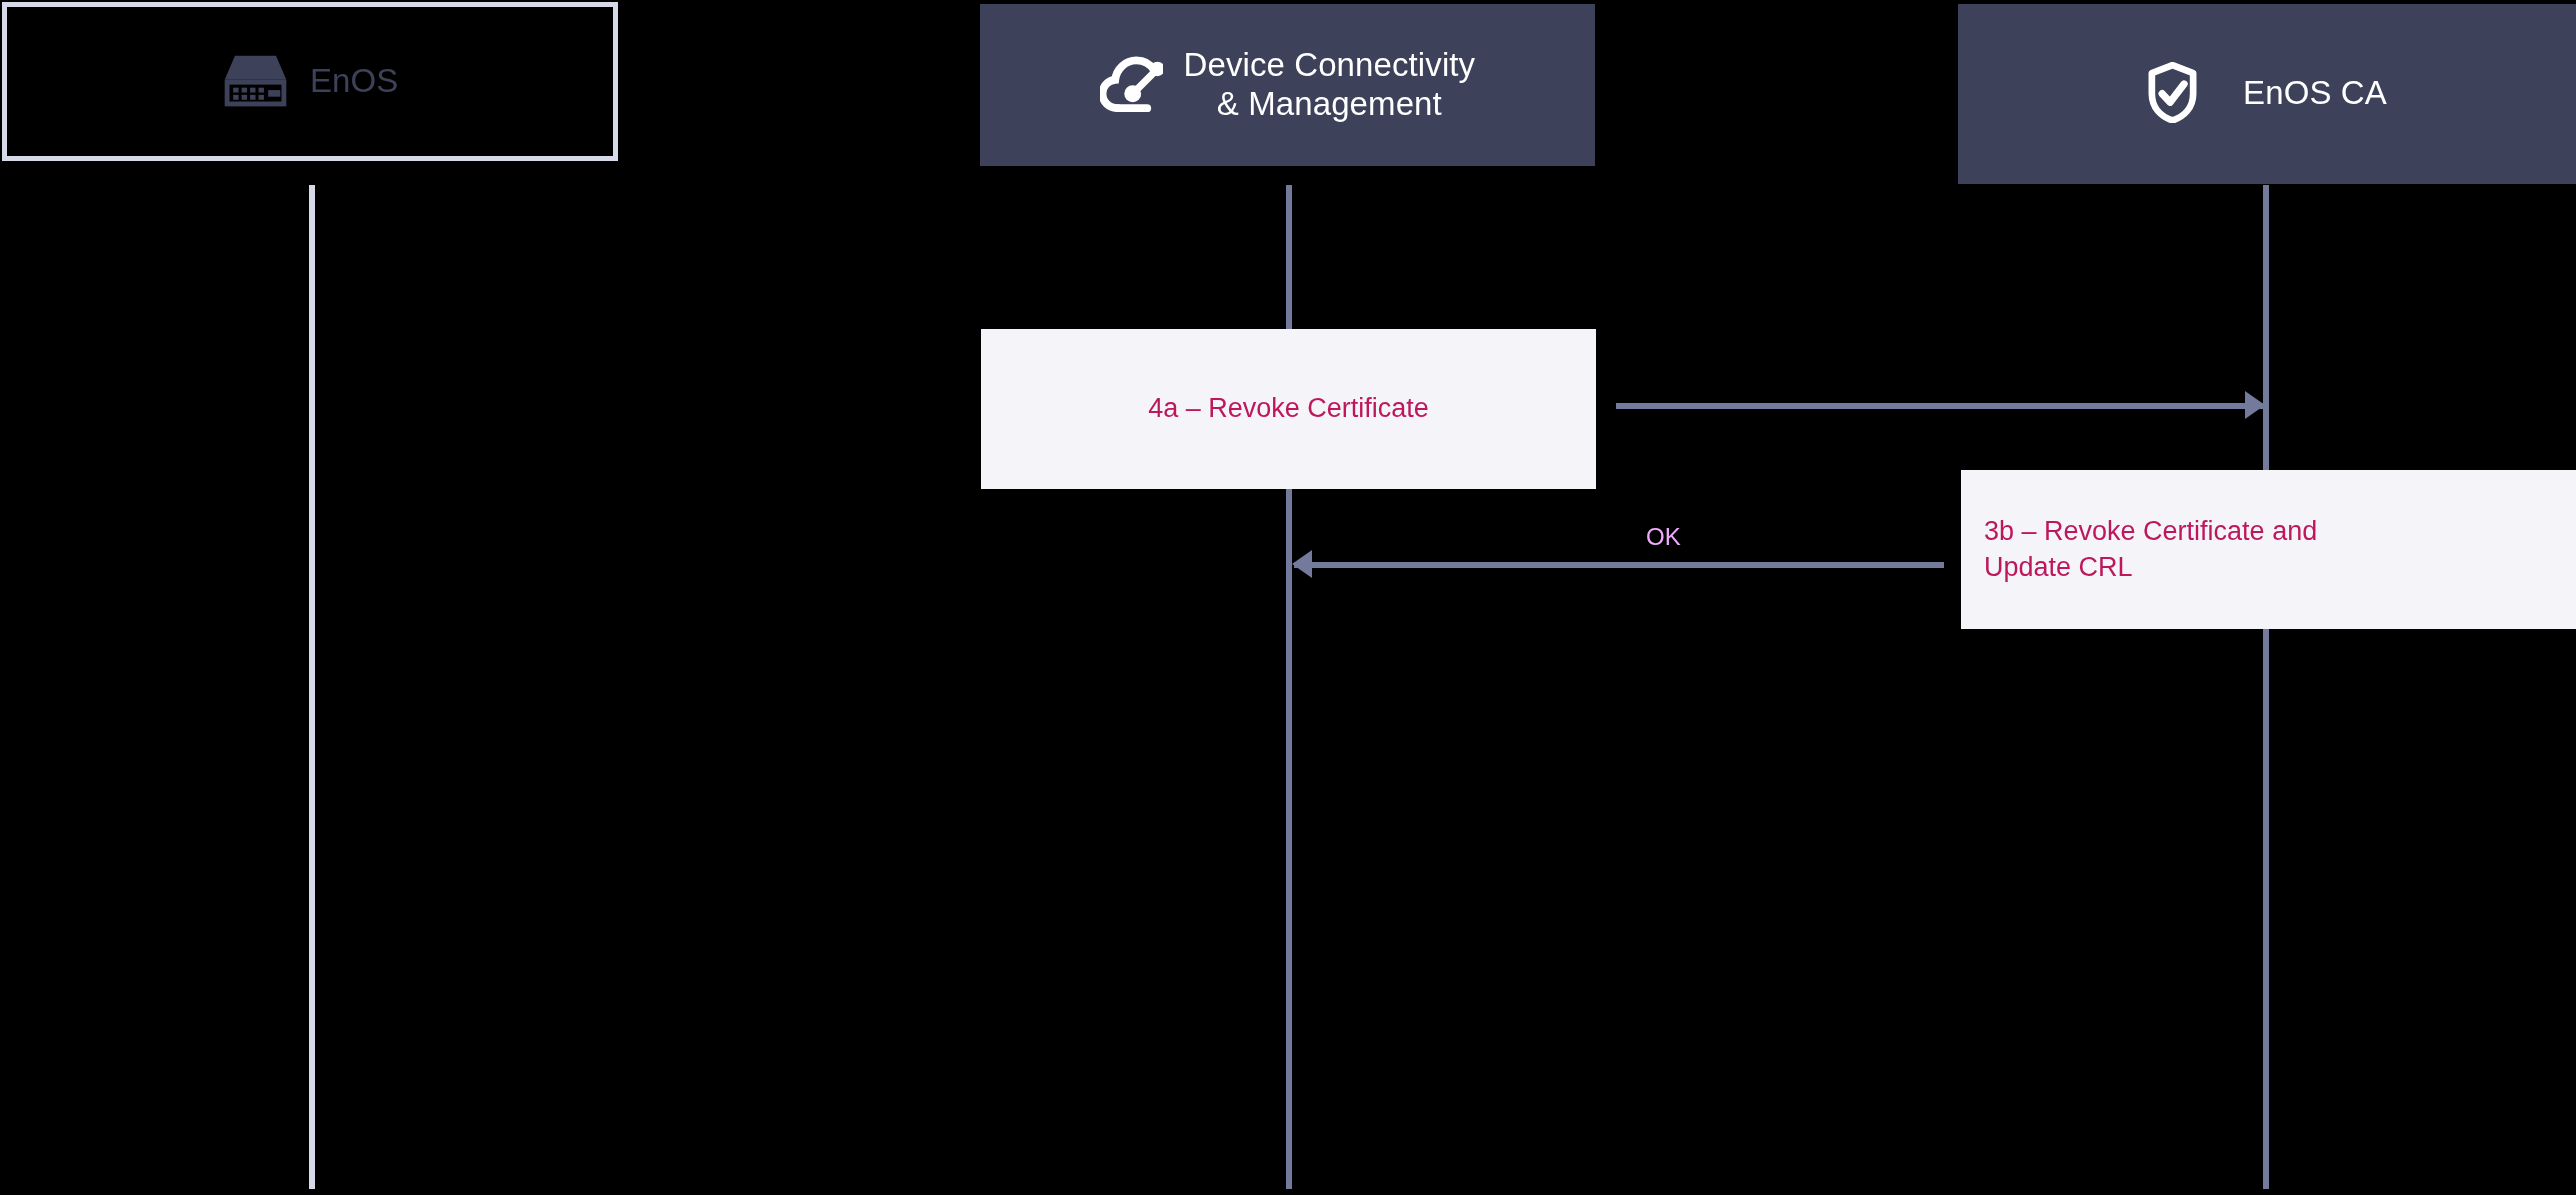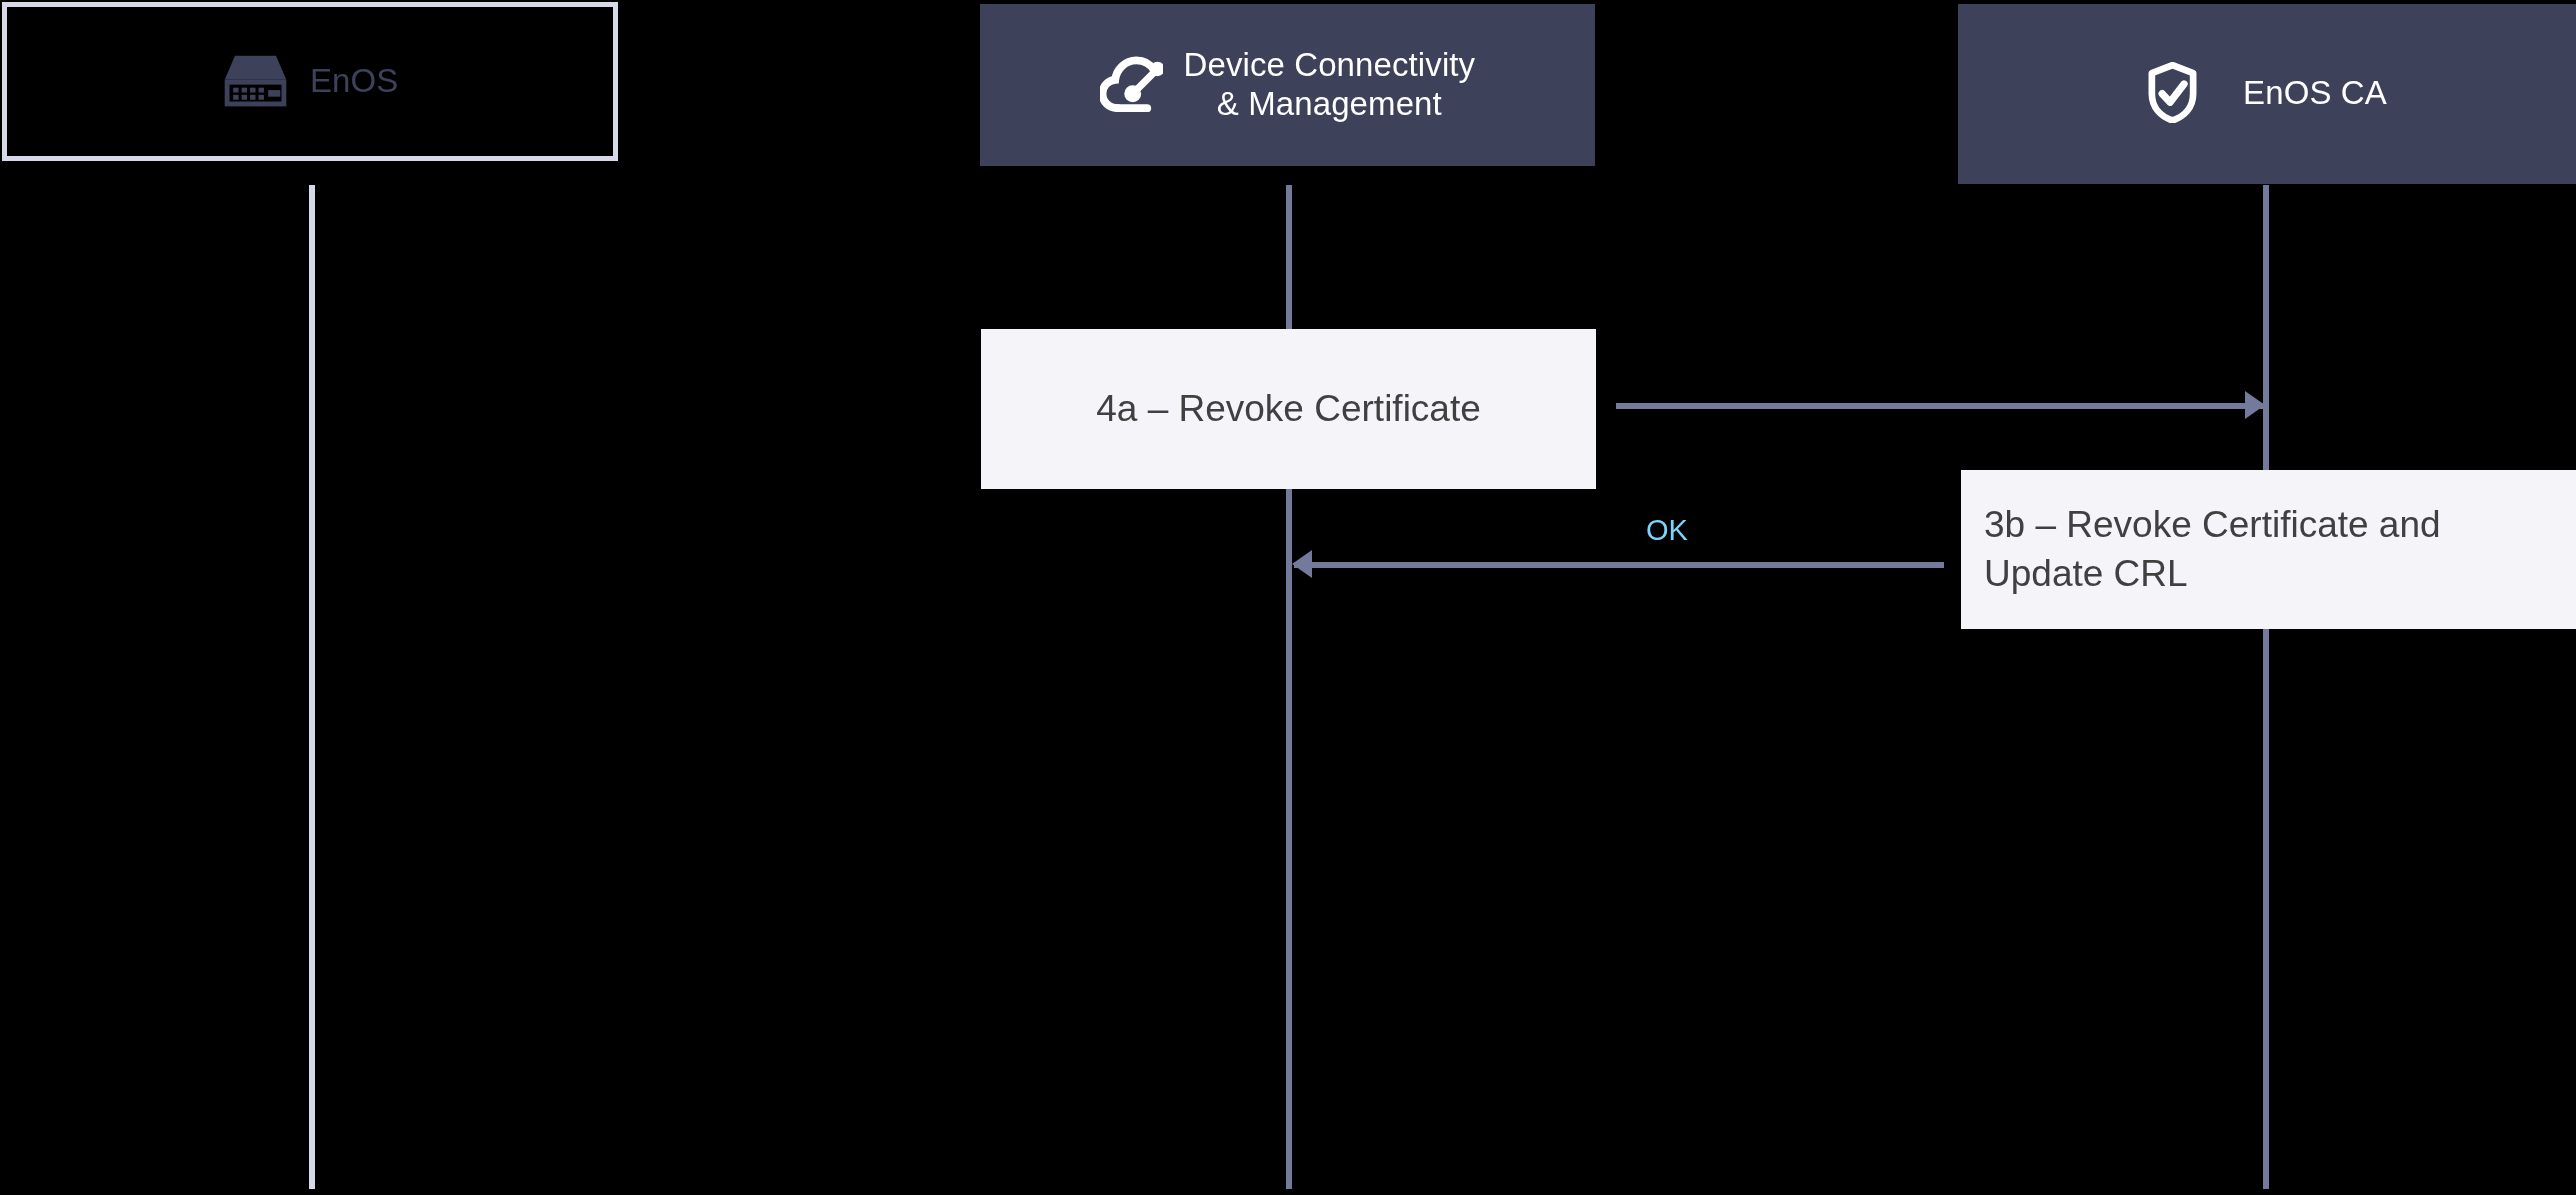--- a/index.html
+++ b/index.html
@@ -56,22 +56,22 @@
   .msgbox {
     position: absolute;
     box-sizing: border-box;
     background: #f4f4f9;
     display: flex;
     align-items: center;
   }
   .msgbox.center { justify-content: center; }
   .msgbox.left   { justify-content: flex-start; padding-left: 23px; padding-right: 17px; }
   .msg-text {
-    color: #404040;
-    font-size: 37px;
+    color: #be185d;
+    font-size: 27px;
     line-height: 1.3;
     white-space: pre-line;
   }
   .msgbox.center .msg-text { text-align: center; }
   .msgbox.left   .msg-text { text-align: left; }
 
   
   .arrow-line {
     position: absolute;
     height: 6px;
@@ -82,24 +82,25 @@
     width: 0;
     height: 0;
     border-top: 14.6px solid transparent;
     border-bottom: 14.6px solid transparent;
   }
   .arrow-head.right { border-left: 20.7px solid #737a9c; }
   .arrow-head.left  { border-right: 20.7px solid #737a9c; }
 
   .arrow-label {
     position: absolute;
-    color: #7dd3fc;
-    font-size: 29px;
+    color: #f0abfc;
+    font-size: 24px;
     line-height: 1;
     white-space: nowrap;
+    margin-top: 9px;
   }
 </style>
 </head>
 <body>
 
 <div id="canvas">
 
   <div class="lifeline lifeline-edge" style="left:309px; top:185px; height:1004px;"></div>
 
   <div class="lifeline lifeline-dcm" style="left:1286px; top:185px; height:1004px;"></div>

